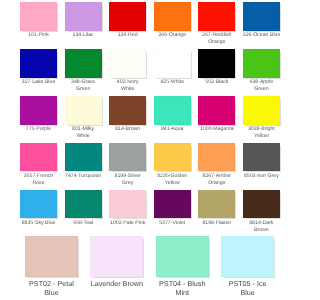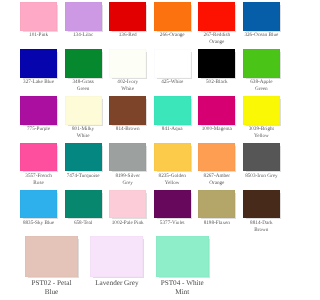--- a/index.html
+++ b/index.html
@@ -9,21 +9,21 @@
   .page{position:relative;width:300px;height:300px;}
   .grid-main{position:absolute;left:20px;top:2px;width:260px;}
   .row{display:flex;height:46.9px;}
   .cell{width:37.1px;margin-right:7.48px;}
   .sw{width:37.1px;height:28.8px;box-shadow:inset 0 0 0 0.35px rgba(0,0,0,0.05), 0.7px 0.7px 0.7px rgba(0,0,0,0.13);}
   .lbl{font-size:5.2px;color:#59595b;text-align:center;line-height:6.9px;
        margin-top:1.35px;}
   .grid-bottom{position:absolute;left:24.8px;top:236.2px;width:252px;}
   .cellb{width:53.3px;margin-right:12.1px;}
   .swb{width:53.3px;height:40.5px;box-shadow:inset 0 0 0 0.35px rgba(0,0,0,0.05), 0.7px 0.7px 0.7px rgba(0,0,0,0.13);}
-  .ln{white-space:nowrap;font-family:Liberation Serif, serif;}
+  .ln{white-space:nowrap;}
   .lblb{font-size:7.2px;color:#4a4a4a;text-align:center;line-height:9.6px;margin-top:2.2px;}
 </style>
 </head>
 <body>
 
 <div class="page">
   <div class="grid-main">
     <div class="row">
       <div class="cell">
         <div class="sw" style="background: rgb(254, 169, 197);"></div>
@@ -231,25 +231,32 @@
       <div class="cellb">
         <div class="swb" style="background: rgb(228, 195, 184);"></div>
         <div class="lblb">
           <div class="ln">PST02 - Petal</div>
           <div class="ln">Blue</div>
         </div>
       </div>
       <div class="cellb">
         <div class="swb" style="background: rgb(247, 227, 250);"></div>
         <div class="lblb">
-          <div class="ln">Lavender Grey</div>
+          <div class="ln">Lavender Brown</div>
         </div>
       </div>
       <div class="cellb">
         <div class="swb" style="background: rgb(141, 238, 201);"></div>
         <div class="lblb">
-          <div class="ln">PST04 - White</div>
+          <div class="ln">PST04 - Blush</div>
           <div class="ln">Mint</div>
+        </div>
+      </div>
+      <div class="cellb">
+        <div class="swb" style="background: rgb(191, 243, 253);"></div>
+        <div class="lblb">
+          <div class="ln">PST05 - Ice</div>
+          <div class="ln">Blue</div>
         </div>
       </div>
     </div>
   </div>
 </div>
 
 </body></html>

